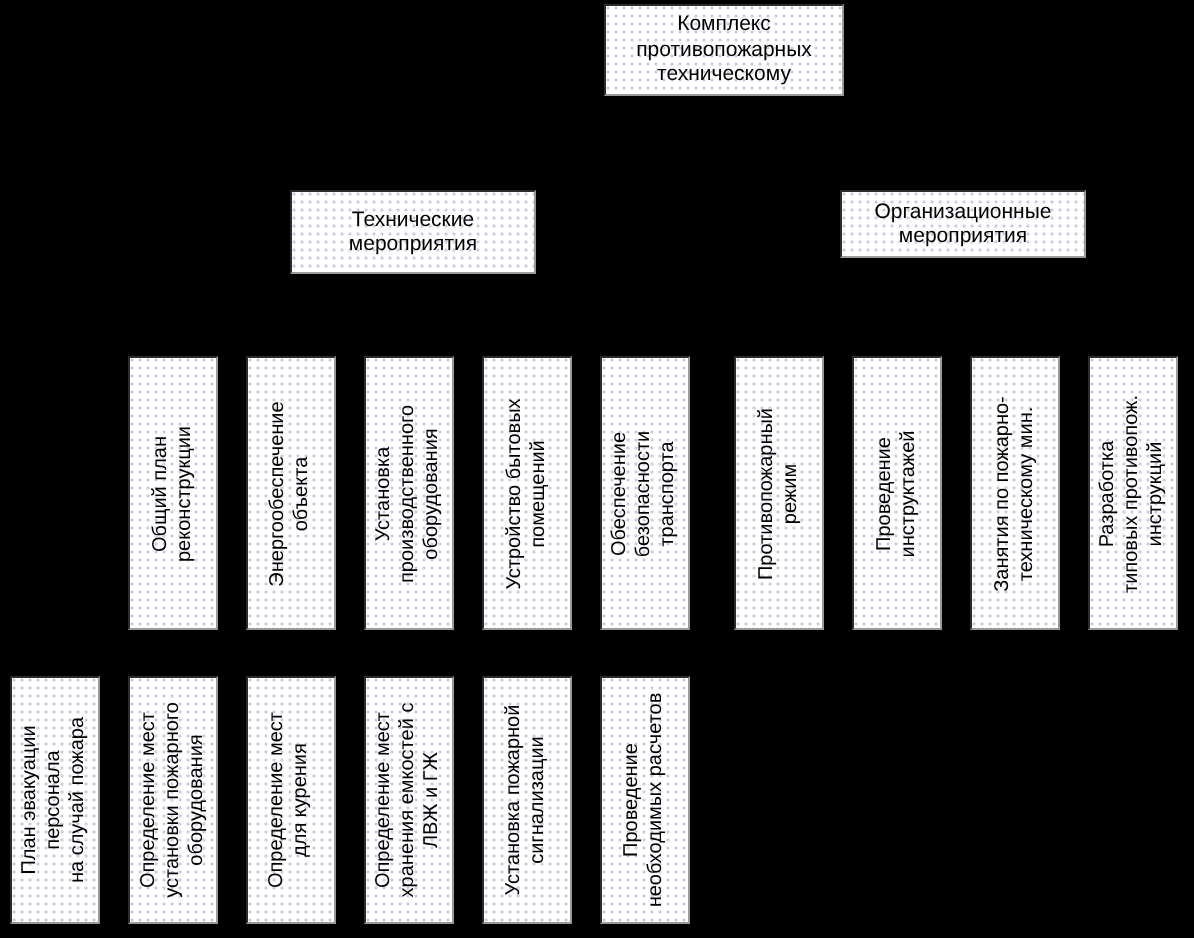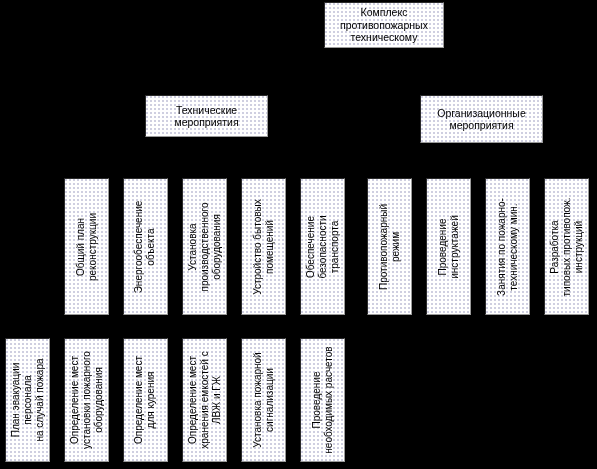--- a/index.html
+++ b/index.html
@@ -78,36 +78,36 @@
   <div class="conn" style="left:361px; top:48px;  width:1px;  height:24px;"></div>
   <div class="conn" style="left:205px; top:72px;  width:290px;height:1px;"></div>
   <div class="conn" style="left:205px; top:72px;  width:1px;  height:23px;"></div>
   <div class="conn" style="left:495px; top:72px; width:1px; height:23px;"></div>
   <div class="conn" style="left:205px; top:137px; width:1px;  height:20px;"></div>
   <div class="conn" style="left:85px;  top:157px; width:240px;height:1px;"></div>
   <div class="conn" style="left:495px; top:137px; width:1px; height:20px;"></div>
   <div class="conn" style="left:385px; top:157px; width:180px;height:1px;"></div>
   <div class="conn" style="left:25px;  top:325px; width:280px;height:1px;"></div>
 
-  <div class="node horiz" style="left:302px; top:2px; width:120px; height:46px;margin-left:22px;">
+  <div class="node horiz" style="left:302px; top:2px; width:120px; height:46px;">
     <div>
       <span>Комплекс</span><br>
       <span>противопожарных</span><br>
       <span>техническому</span>
     </div>
   </div>
 
   <div class="node horiz" style="left:145px; top:95px; width:123px; height:42px;">
     <div>
       <span>Технические</span><br>
       <span>мероприятия</span>
     </div>
   </div>
 
-  <div class="node horiz" style="left:420px; top:95px; width:123px; height:48px;">
+  <div class="node horiz" style="left:420px; top:95px; width:123px; height:34px;">
     <div>
       <span>Организационные</span><br>
       <span>мероприятия</span>
     </div>
   </div>
 
   <div class="node vert" style="left:64px; top:178px; width:45px; height:137px;">
     <span class="vlabel">
       <span>Общий план</span><br>
       <span>реконструкции</span>

